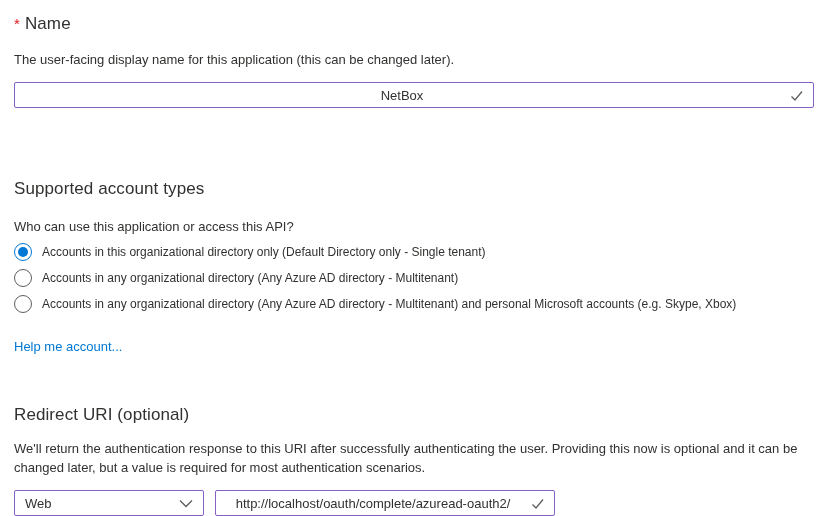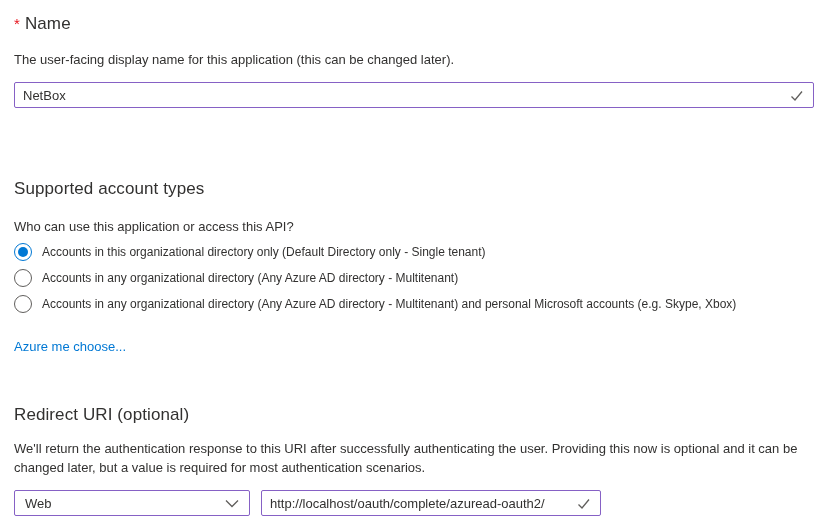--- a/index.html
+++ b/index.html
@@ -36,21 +36,21 @@
     border:1.5px solid var(--purple);
     border-radius:2px;
     display:flex;align-items:center;
     background:#fff;
     padding:0 9px 0 0;
   }
   .field-input{
     flex:1;border:none;outline:none;background:transparent;
     font-family:"Liberation Sans","DejaVu Sans",sans-serif;
     font-size:13px;color:var(--text);
-    padding:0 8px;height:100%;min-width:0;
+    padding:0 8px;height:100%;min-width:0;text-align:center;
   }
   .field-icon{display:flex;align-items:center;flex:0 0 auto;}
   .field-icon svg{display:block;}
 
   .title-gap-2{margin-top:66px;}
   .question{font-size:13px;margin:15px 0 0 0;line-height:18px;}
 
   .radio-group{margin-top:3px;}
   .radio-row{
     display:flex;align-items:center;height:26px;cursor:pointer;
@@ -73,21 +73,21 @@
     font-size:13px;color:var(--blue);text-decoration:none;cursor:pointer;
   }
 
   .title-gap-3{margin-top:45px;}
   .desc-2{margin-top:10px;line-height:19px;}
 
   .redirect-row{
     margin-top:13px;display:flex;align-items:center;
   }
   .dropdown{
-    width:236px;height:26px;
+    width:190px;height:26px;
     border:1.5px solid var(--purple);border-radius:2px;
     display:flex;align-items:center;justify-content:space-between;
     padding:0 10px;cursor:pointer;background:#fff;
   }
   .dropdown-value{font-size:13px;color:var(--text);}
   .uri-field{
     width:340px;margin-left:11px;margin-top:0;
   }
 </style>
 </head>
@@ -122,21 +122,21 @@
     <div class="radio-row">
       <span class="radio"></span>
       <span class="radio-label">Accounts in any organizational directory (Any Azure AD directory - Multitenant)</span>
     </div>
     <div class="radio-row">
       <span class="radio"></span>
       <span class="radio-label">Accounts in any organizational directory (Any Azure AD directory - Multitenant) and personal Microsoft accounts (e.g. Skype, Xbox)</span>
     </div>
   </div>
 
-  <a class="help-link">Azure me choose...</a>
+  <a class="help-link">Help me account...</a>
 
   
   <h2 class="section-title title-gap-3">Redirect URI (optional)</h2>
 
   <p class="desc desc-2">We'll return the authentication response to this URI after successfully authenticating the user. Providing this now is optional and it can be changed later, but a value is required for most authentication scenarios.</p>
 
   <div class="redirect-row">
     <div class="dropdown">
       <span class="dropdown-value">Web</span>
       <span class="field-icon">

